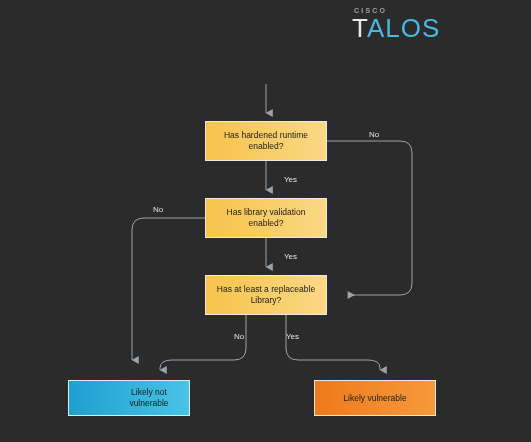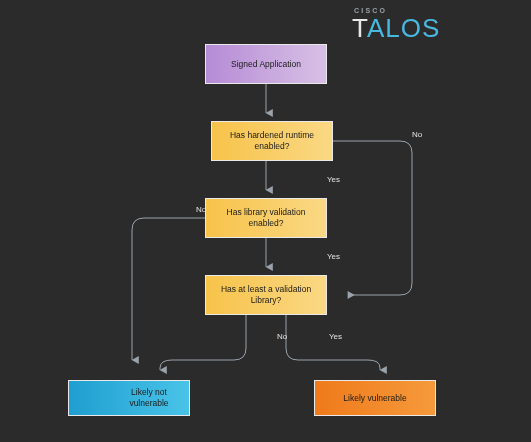--- a/index.html
+++ b/index.html
@@ -70,21 +70,21 @@
     justify-content: center;
     padding: 2px 4px;
   }
   .node span { display: block; }
 
   .n-signed {
     left: 205px; top: 44px; width: 122px; height: 40px;
     background: linear-gradient(to right, #b58bd6 0%, #c9a9de 55%, #d7c0e6 100%);
   }
   .n-hardened {
-    left: 211px; top: 121px; width: 122px; height: 40px;
+    left: 205px; top: 121px; width: 122px; height: 40px;
     background: linear-gradient(to right, #f7c34a 0%, #fad884 100%);
     align-items: center;
   }
   .n-libval {
     left: 205px; top: 198px; width: 122px; height: 40px;
     background: linear-gradient(to right, #f7c34a 0%, #fad884 100%);
   }
   .n-replace {
     left: 205px; top: 275px; width: 122px; height: 40px;
     background: linear-gradient(to right, #f7c34a 0%, #fad884 100%);
@@ -100,21 +100,20 @@
     text-align: center;
   }
 
   
   .elabel {
     position: absolute;
     color: #e2e2e2;
     font-size: 8px;
     line-height: 10px;
     white-space: nowrap;
-    margin-left: 43px;
   }
   .l-no1   { left: 369px; top: 130px; }
   .l-yes1  { left: 284px; top: 175px; }
   .l-no2   { left: 153px; top: 205px; }
   .l-yes2  { left: 284px; top: 252px; }
   .l-no3   { left: 234px; top: 332px; }
   .l-yes3  { left: 286px; top: 332px; }
 </style>
 </head>
 <body>
@@ -150,34 +149,31 @@
       <path d="M327,141 L400,141 Q412,141 412,153 L412,283 Q412,295 400,295 L348,295" marker-end="url(#ahl)"></path>
 
       <path d="M205,218 L144,218 Q132,218 132,230 L132,360" marker-end="url(#ah)"></path>
 
       <path d="M246,315 L246,348 Q246,360 234,360 L172,360 Q160,360 160,368 L160,370" marker-end="url(#ah)"></path>
 
       <path d="M286,315 L286,348 Q286,360 298,360 L368,360 Q380,360 380,368 L380,370" marker-end="url(#ah)"></path>
     </g>
   </svg>
 
-  <div class="node n-signed">
-    <span>Signed Application</span>
-  </div>
 
   <div class="node n-hardened">
     <span>Has hardened runtime enabled?</span>
   </div>
 
   <div class="node n-libval">
     <span>Has library validation enabled?</span>
   </div>
 
   <div class="node n-replace">
-    <span>Has at least a validation Library?</span>
+    <span>Has at least a replaceable Library?</span>
   </div>
 
   <div class="node n-notvuln">
     <span>Likely not vulnerable</span>
   </div>
 
   <div class="node n-vuln">
     <span>Likely vulnerable</span>
   </div>
 

